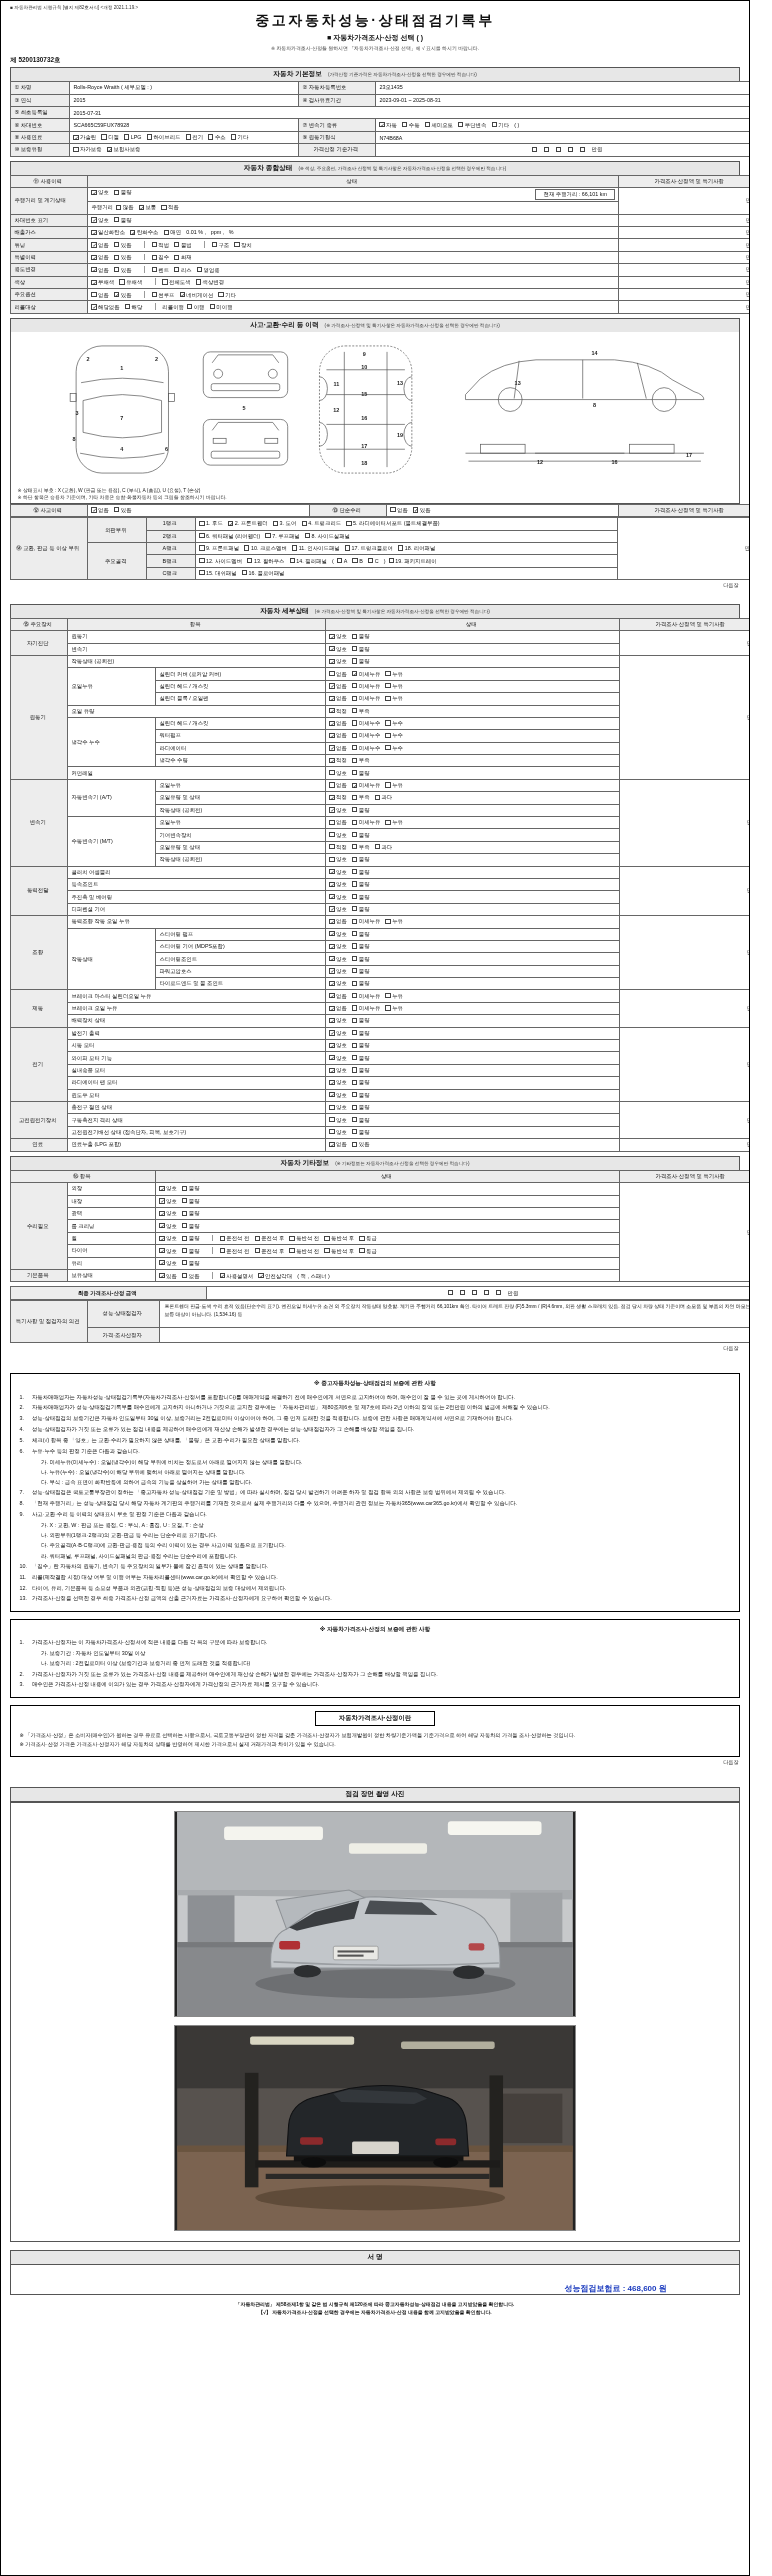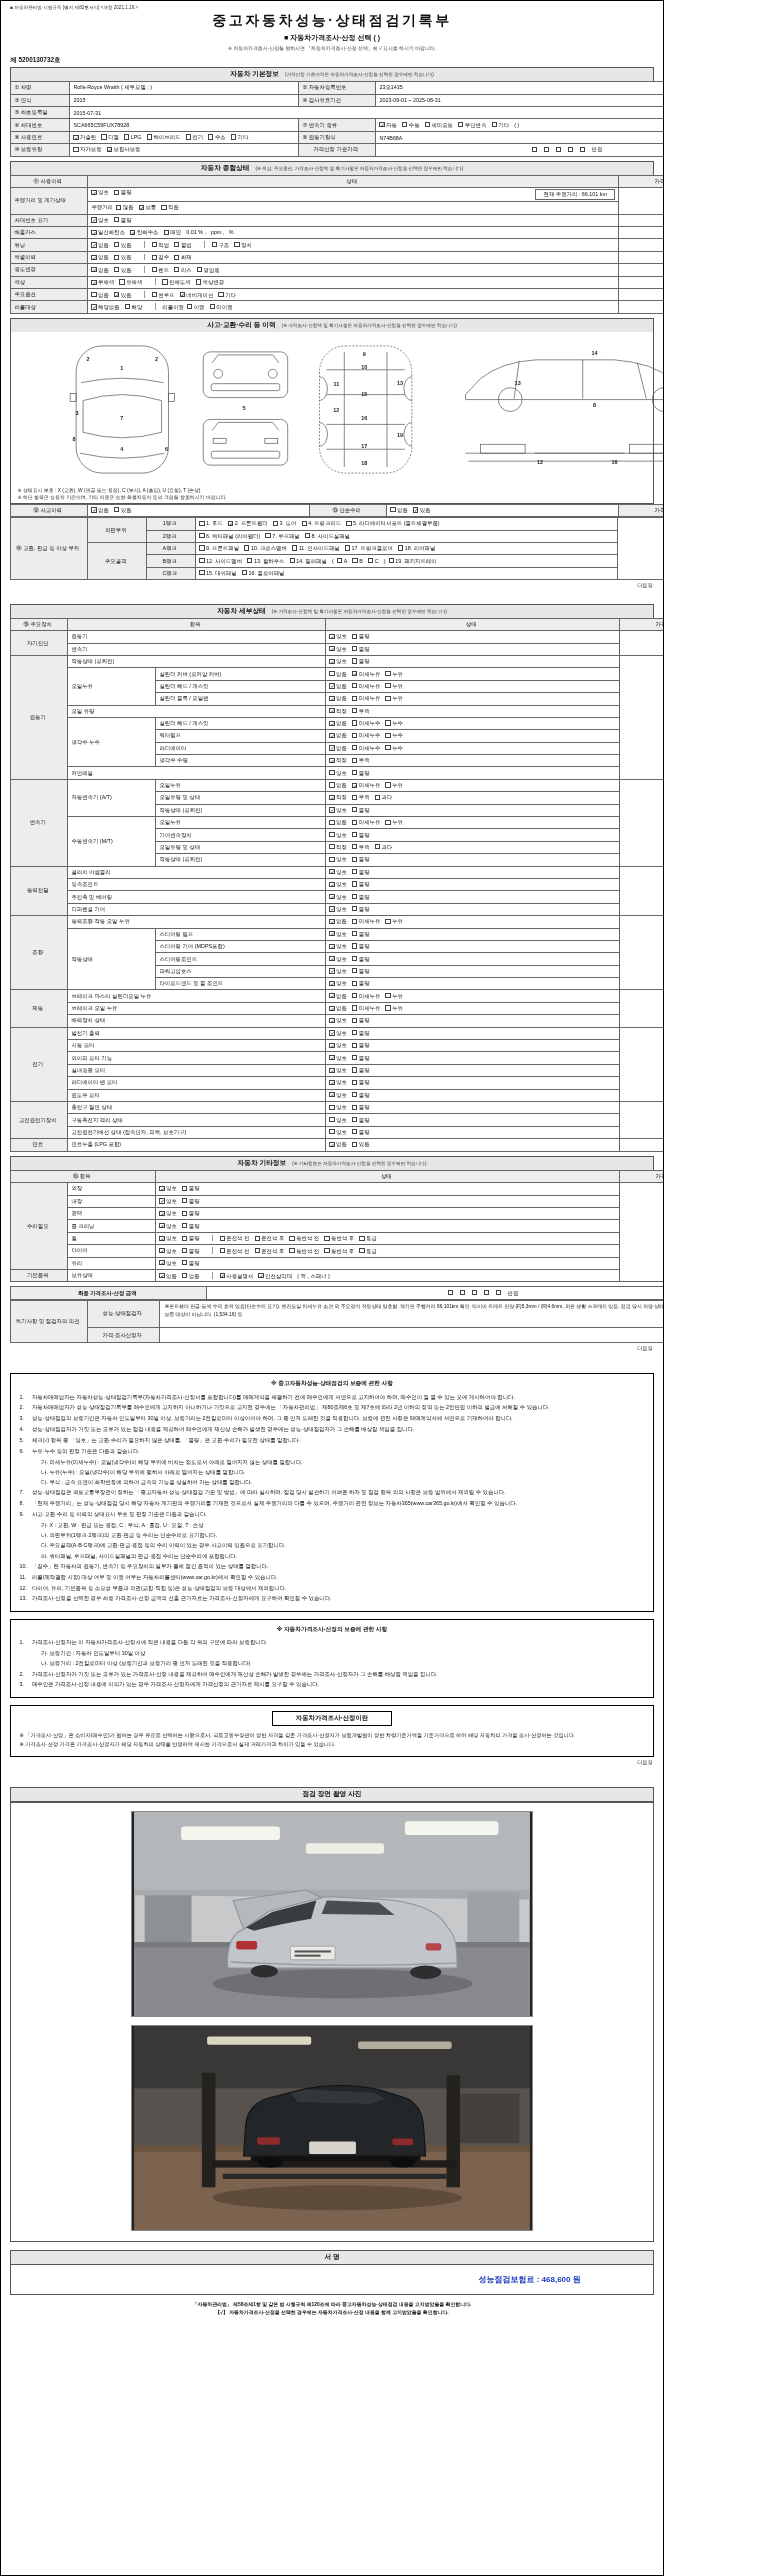--- a/index.html
+++ b/index.html
@@ -1,17 +1,17 @@
 <!DOCTYPE html>
 <html style="font-size:8.2px"><head>
 <meta charset="utf-8">
 <style>
   *{box-sizing:border-box}
   html,body{margin:0;padding:0;background:#fff}
-  .sheet{width:664px;height:2576px;background:#fff;border:1px solid #000;padding:4.1px 9.3px;
+  .sheet{width:750px;height:2576px;background:#fff;border:1px solid #000;padding:4.1px 9.3px;
          font-family:"Liberation Sans","DejaVu Sans",sans-serif;color:#101010;overflow:hidden;position:relative}
   .formref{font-size:4.6px;color:#333}
   .title{text-align:center;font-size:14px;font-weight:bold;letter-spacing:2.6px;margin-top:2.1px}
   .subtitle{text-align:center;font-size:7px;font-weight:bold;margin-top:3.1px}
   .subnote{text-align:center;font-size:4.9px;color:#333;margin-top:1.5px}
   .docno{font-size:6.4px;font-weight:bold;margin:5.2px 0 2.1px}
   .secbar{border:0.5px solid #555;border-bottom:none;background:#e7e7e7;text-align:center;
           font-size:6.7px;font-weight:bold;padding:2.1px 0}
   .secnote{font-size:4.6px;font-weight:normal;color:#333;margin-left:4.1px}
   table.ftable{border-collapse:collapse;width:100%;table-layout:fixed}
@@ -45,21 +45,21 @@
   .nsub{margin:0 0 1.5px 21.6px}
   .gbox{border:0.7px solid #000;margin-top:6.2px;padding:5.2px 8.2px 6.2px;font-size:5.4px;line-height:1.62}
   .defbox{border:0.7px solid #000;margin-top:6.2px;padding:5.2px 8.2px 6.2px}
   .deftitle{width:fit-content;margin:0 auto 4.6px;border:0.9px solid #000;padding:2.1px 23px;font-weight:bold;font-size:6.4px}
   .defline{font-size:5.2px;line-height:1.55;margin-bottom:1.5px}
   .photo-box{border:0.5px solid #555}
   .photo-wrap{display:flex;flex-direction:column;align-items:center;gap:8.2px;padding:8.2px 0 10.3px;border:0.5px solid #555;border-top:none}
   .photo-frame{width:402px;height:206px;border:0.5px solid #888;background:#222;overflow:hidden}
   .photo-frame svg{display:block;width:100%;height:100%}
   .sign-box{margin-top:7.2px}
-  .sign-body{border:0.5px solid #555;height:31px;display:flex;align-items:center;justify-content:flex-end;padding-right:72px}
+  .sign-body{border:0.5px solid #555;height:31px;display:flex;align-items:flex-end;justify-content:flex-end;padding-right:72px}
   .blue{color:#1b3bbf;font-weight:bold;font-size:8px}
   .footer{margin-top:6.2px;text-align:center;font-size:4.9px;font-weight:bold;line-height:1.7}
 </style>
 </head>
 <body>
 
 <div class="sheet">
 
   <div class="formref">■ 자동차관리법 시행규칙 [별지 제82호서식] &lt;개정 2021.1.19.&gt;</div>
   <div class="title">중고자동차성능·상태점검기록부</div>

